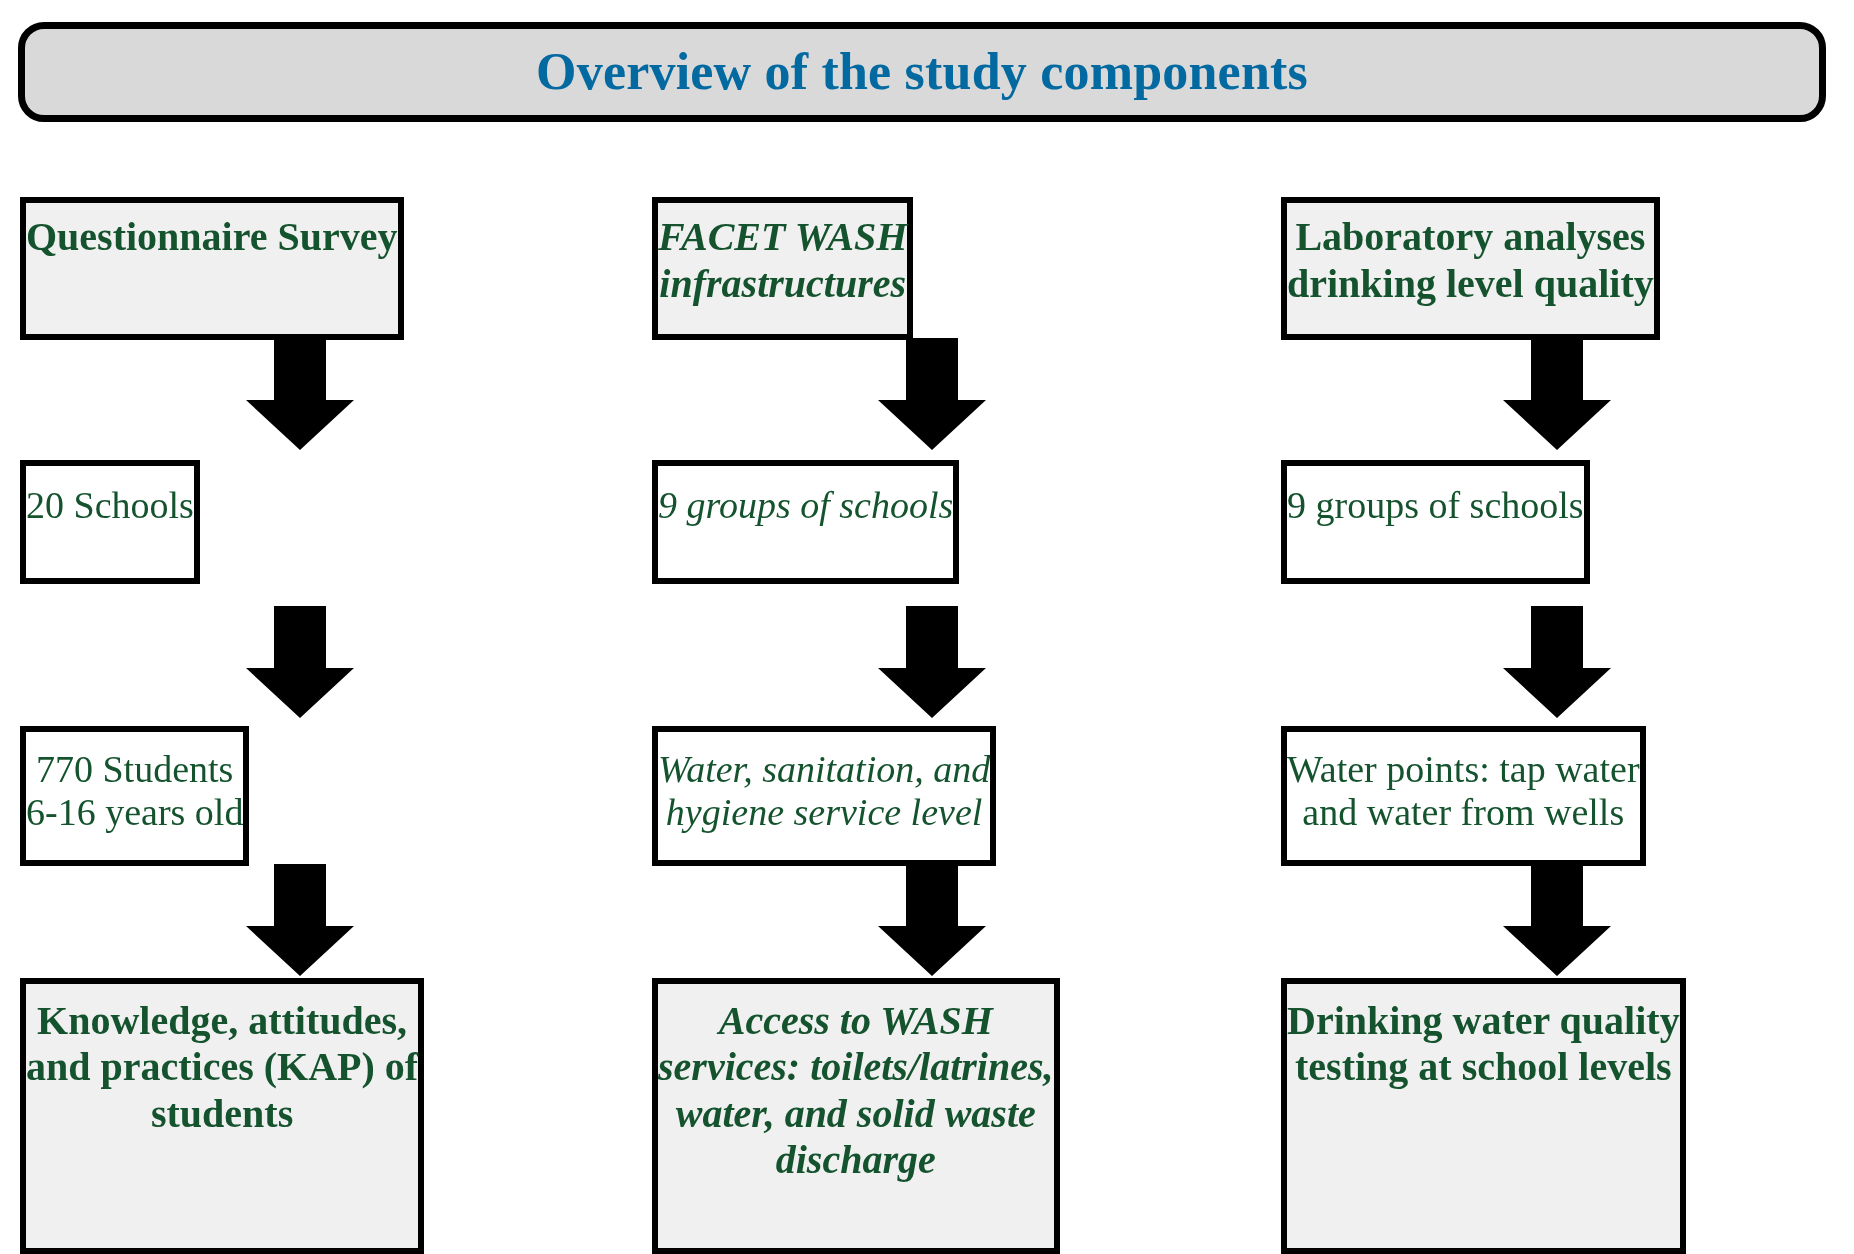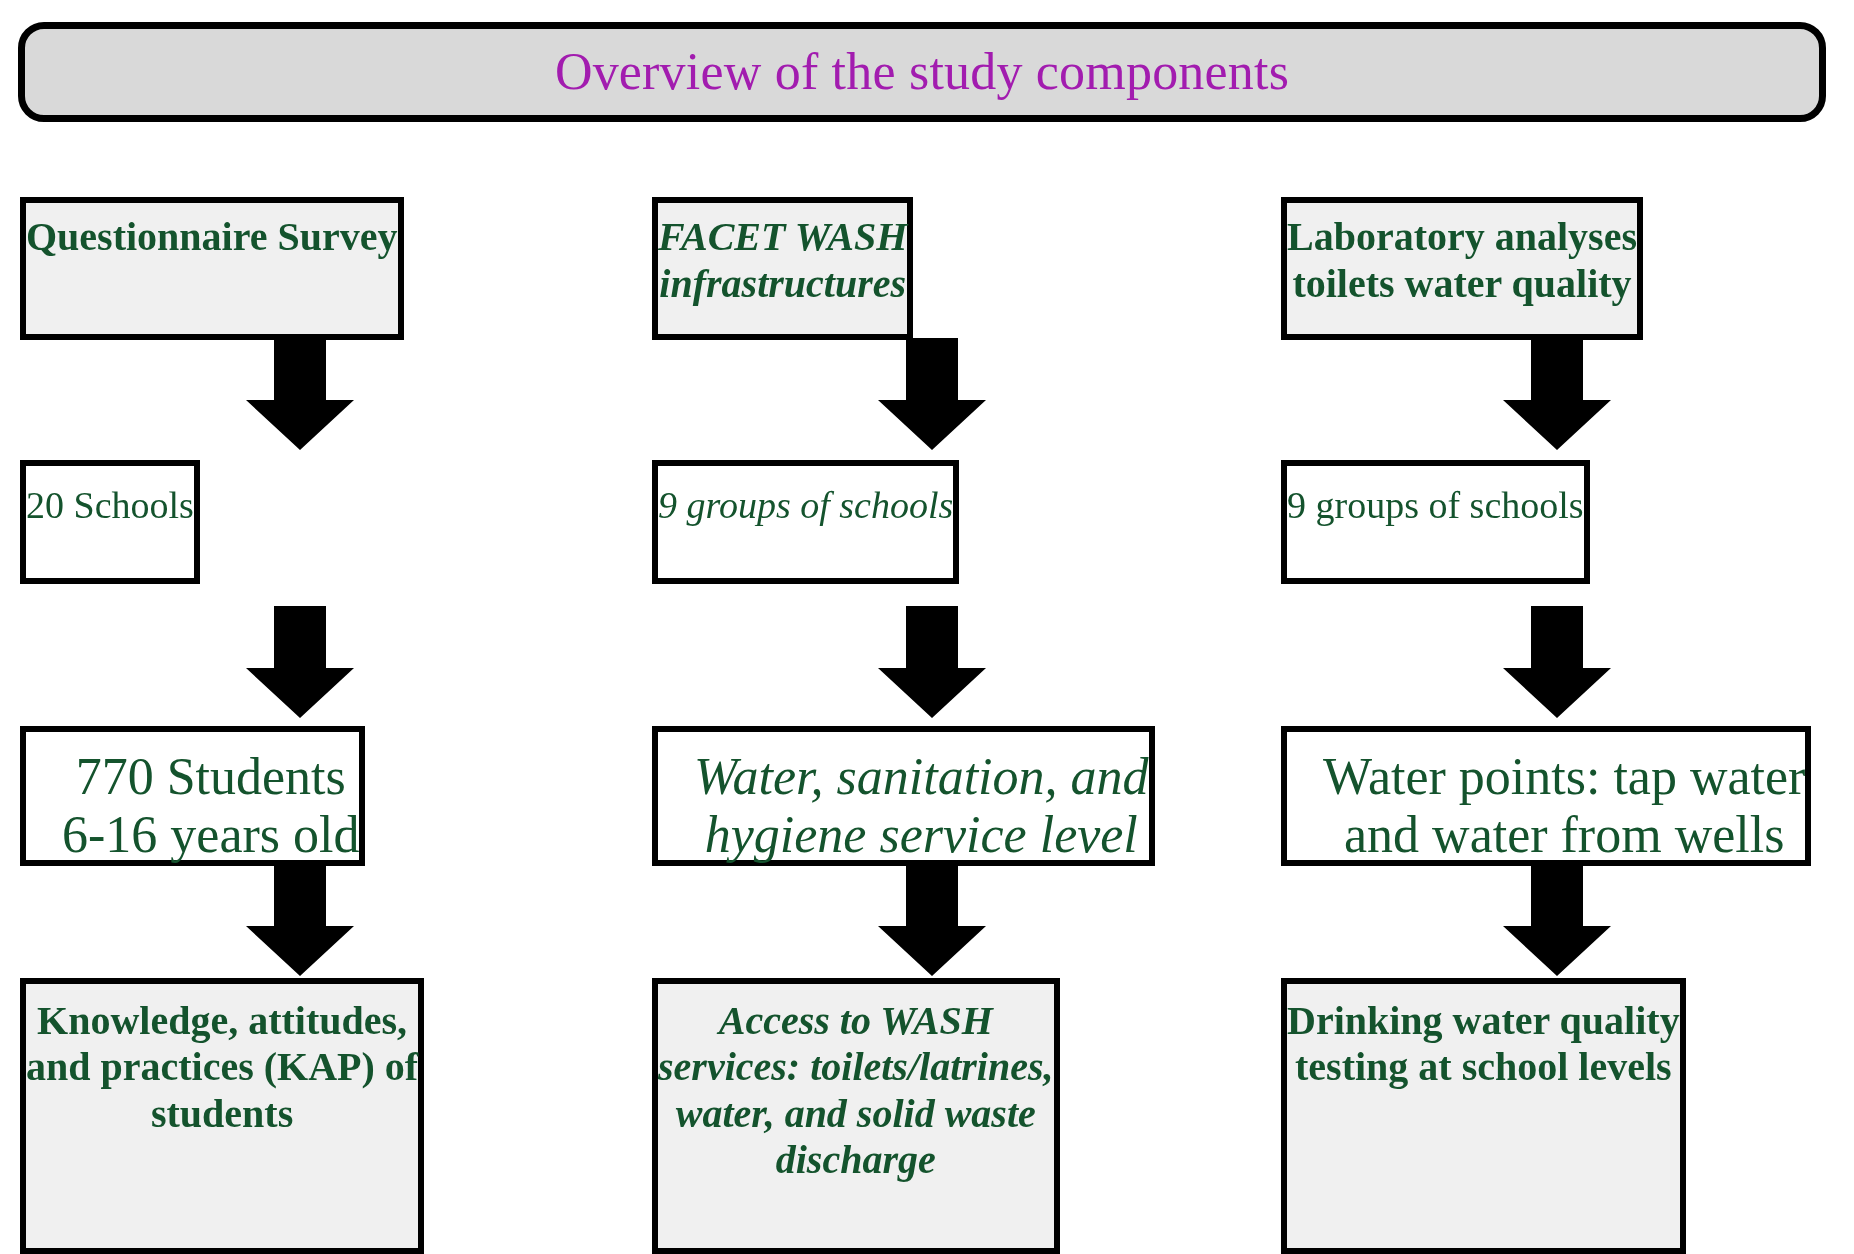--- a/index.html
+++ b/index.html
@@ -31,22 +31,22 @@
     box-sizing: border-box;
     background: #d9d9d9;
     border: 7px solid #000000;
     border-radius: 26px;
     display: flex;
     align-items: center;
     justify-content: center;
   }
   .header-title {
     font-size: 52px;
-    font-weight: normal;
-    color: #a21caf;
+    font-weight: bold;
+    color: #0369a1;
     letter-spacing: 0.2px;
     line-height: 1;
     text-align: center;
   }
 
   
   .column {
     position: absolute;
     top: 0;
     height: 1254px;
@@ -85,23 +85,22 @@
   }
   .row-1 {
     top: 460px;
     height: 124px;
     font-size: 38px;
     padding-top: 18px;
   }
   .row-2 {
     top: 726px;
     height: 140px;
-    font-size: 52px;
+    font-size: 38px;
     padding-top: 16px;
-    padding-left: 36px;
   }
   .row-3 {
     top: 978px;
     height: 276px;
     font-size: 40px;
     padding-top: 14px;
   }
 
   .row-0 .node-text { line-height: 1.18; }
   .row-3 .node-text { line-height: 1.16; }
@@ -210,21 +209,21 @@
 services: toilets/latrines,
 water, and solid waste
 discharge</span>
     </div>
   </div>
 
   <div class="column col-2">
 
     <div class="node shaded emph row-0">
       <span class="node-text">Laboratory analyses
-toilets water quality</span>
+drinking level quality</span>
     </div>
 
     <div class="arrow arrow-0">
       <svg viewBox="0 0 108 112" xmlns="http://www.w3.org/2000/svg" aria-hidden="true">
         <polygon points="28,0 80,0 80,62 108,62 54,112 0,62 28,62" fill="#000000"></polygon>
       </svg>
     </div>
 
     <div class="node plain normal row-1">
       <span class="node-text">9 groups of schools</span>

